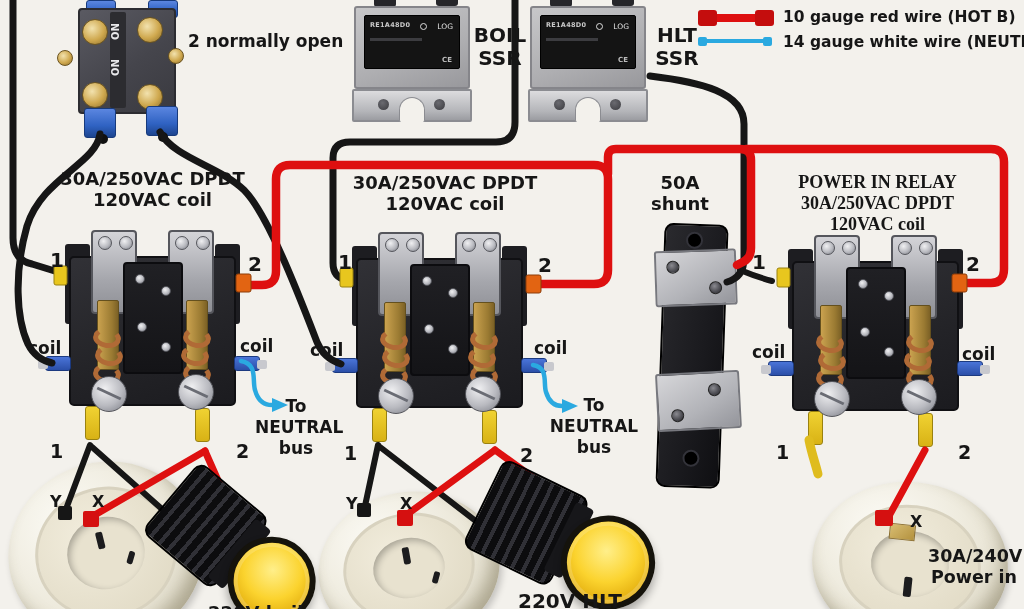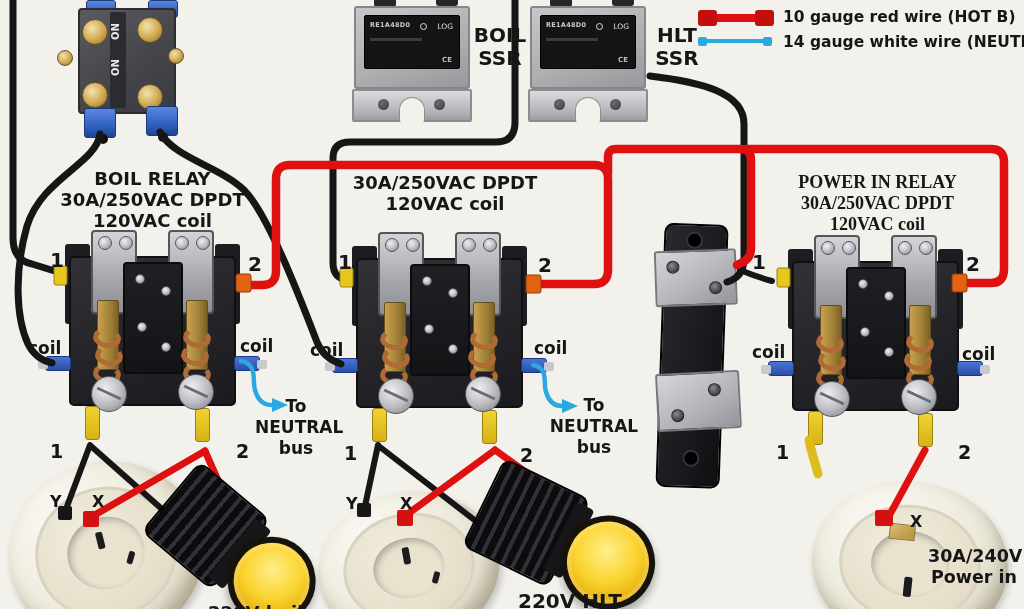--- a/index.html
+++ b/index.html
@@ -343,33 +343,33 @@
   </div>
   <div class="leg-sw" style="left:698px;top:35px;width:76px;height:12px;">
     <div class="abs" style="left:6px;top:4px;width:62px;height:4px;background:#2aa9e0;border-radius:2px;"></div>
     <div class="abs" style="left:0;top:2px;width:9px;height:9px;background:#2aa9e0;border-radius:2px;"></div>
     <div class="abs" style="left:65px;top:2px;width:9px;height:9px;background:#2aa9e0;border-radius:2px;"></div>
   </div>
   <div class="txt" style="left:783px;top:8px;font-size:15.5px;">10 gauge red wire (HOT B)</div>
   <div class="txt" style="left:783px;top:33px;font-size:15.5px;">14 gauge white wire (NEUTRAL)</div>
 
   <div class="txt" style="left:188px;top:30px;font-size:17px;line-height:22px;">
+    <div>2 normally open</div>
   </div>
 
   <div class="txt ctr" style="left:470px;top:24px;width:60px;font-size:20px;line-height:23px;">
     <div>BOIL</div>
     <div>SSR</div>
   </div>
   <div class="txt ctr" style="left:648px;top:24px;width:58px;font-size:20px;line-height:23px;">
     <div>HLT</div>
     <div>SSR</div>
   </div>
 
   <div class="txt ctr" style="left:40px;top:168px;width:225px;font-size:18px;line-height:21px;">
-    <div>BOIL RELAY</div>
     <div>30A/250VAC DPDT</div>
     <div>120VAC coil</div>
   </div>
   <div class="txt ctr" style="left:330px;top:172px;width:230px;font-size:18px;line-height:21px;">
     <div>30A/250VAC DPDT</div>
     <div>120VAC coil</div>
   </div>
   <div class="txt ctr" style="left:765px;top:172px;width:225px;font-size:18px;line-height:21px;font-family:Liberation Serif, serif;">
     <div>POWER IN RELAY</div>
     <div>30A/250VAC DPDT</div>
@@ -407,20 +407,24 @@
     <div>To</div>
     <div>NEUTRAL</div>
     <div>bus</div>
   </div>
   <div class="txt ctr" style="left:548px;top:395px;width:92px;font-size:17px;line-height:21px;">
     <div>To</div>
     <div>NEUTRAL</div>
     <div>bus</div>
   </div>
 
+  <div class="txt ctr" style="left:640px;top:172px;width:80px;font-size:18px;line-height:21px;">
+    <div>50A</div>
+    <div>shunt</div>
+  </div>
 
   <div class="txt ctr" style="left:928px;top:546px;width:92px;font-size:17.5px;line-height:21px;">
     <div>30A/240V</div>
     <div>Power in</div>
   </div>
   <div class="txt" style="left:518px;top:589px;font-size:20px;">220V HLT</div>
   <div class="txt" style="left:208px;top:602px;font-size:18px;">220V boil</div>
 
 </div>
 

